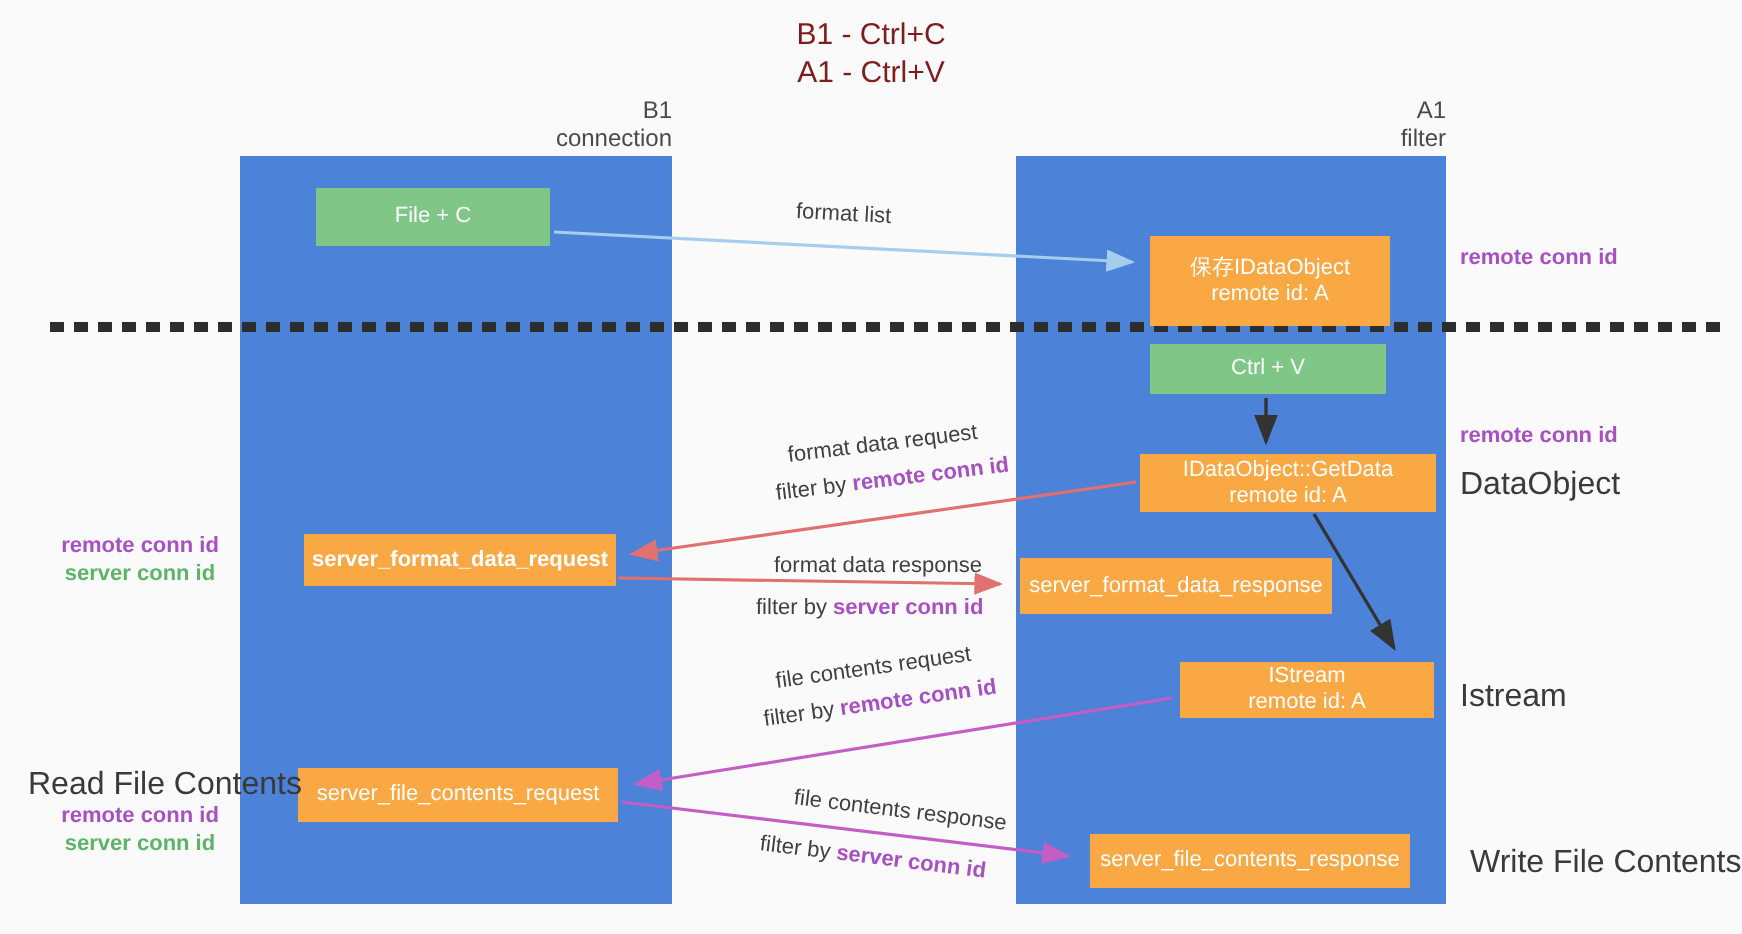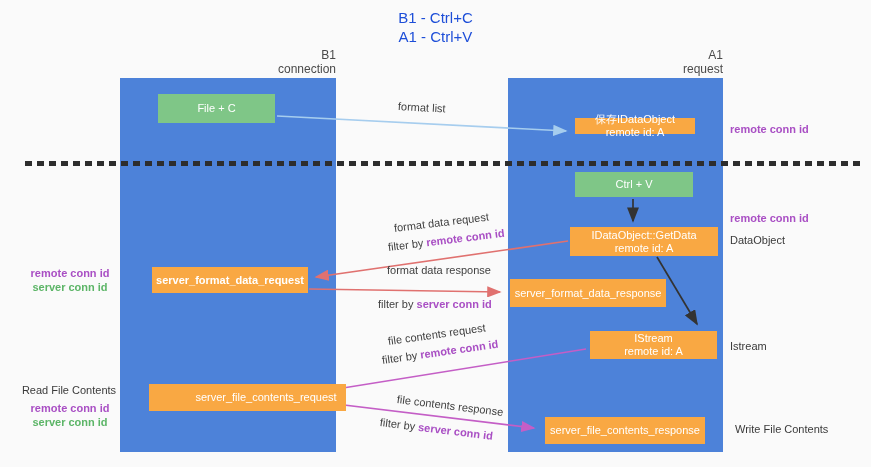--- a/index.html
+++ b/index.html
@@ -9,21 +9,21 @@
   }
   .canvas{
     position:relative;
     width:871px;height:467px;
     background:#fafafa;
     overflow:hidden;
     font-family:"Liberation Sans", sans-serif;
   }
   .title{
     position:absolute;left:0;top:8px;width:871px;
-    text-align:center;color:#1d4ed8;font-size:15px;line-height:19px;
+    text-align:center;color:#7f1d1d;font-size:15px;line-height:19px;
   }
   .col-header{
     position:absolute;text-align:right;color:#4a4a4a;
     font-size:12px;line-height:14px;
   }
   .col-header.left{left:120px;top:48px;width:216px;}
   .col-header.right{left:508px;top:48px;width:215px;}
   .column{
     position:absolute;top:78px;height:374px;background:#4d82d9;
   }
@@ -34,49 +34,49 @@
     background:repeating-linear-gradient(90deg,#2d2d2d 0 7px,rgba(0,0,0,0) 7px 12px);
   }
   .box{
     position:absolute;display:flex;flex-direction:column;
     align-items:center;justify-content:center;
     color:#ffffff;font-size:11px;line-height:13px;text-align:center;
   }
   .box.green{background:#7fc687;}
   .box.orange{background:#f9a843;}
   .b-ctrlc{left:158px;top:94px;width:117px;height:29px;}
-  .b-save{left:575px;top:118px;width:120px;height:16px;}
+  .b-save{left:575px;top:118px;width:120px;height:45px;}
   .b-ctrlv{left:575px;top:172px;width:118px;height:25px;}
   .b-getdata{left:570px;top:227px;width:148px;height:29px;}
   .b-fmtreq{left:152px;top:267px;width:156px;height:26px;font-weight:bold;}
   .b-fmtresp{left:510px;top:279px;width:156px;height:28px;}
   .b-istream{left:590px;top:331px;width:127px;height:28px;}
-  .b-filereq{left:149px;top:384px;width:160px;height:27px;padding-left:37px;}
+  .b-filereq{left:149px;top:384px;width:160px;height:27px;}
   .b-fileresp{left:545px;top:417px;width:160px;height:27px;}
   .arrows{position:absolute;left:0;top:0;}
   .alabel{
     position:absolute;font-size:11px;color:#3f3f3f;white-space:nowrap;
     transform-origin:left center;
   }
   .alabel .flt-id{font-weight:bold;color:#a94fc4;}
   .l-fmtlist{left:398px;top:100px;transform:rotate(3deg);}
   .l-fdreq{left:394px;top:222px;transform:rotate(-7deg);}
   .l-fdreq-f{left:388px;top:241px;transform:rotate(-7deg);}
-  .l-fdresp{left:387px;top:264px;}
+  .l-fdresp{left:387px;top:277px;}
   .l-fdresp-f{left:378px;top:298px;}
   .l-fcreq{left:388px;top:335px;transform:rotate(-8deg);}
   .l-fcreq-f{left:382px;top:354px;transform:rotate(-8deg);}
   .l-fcresp{left:397px;top:393px;transform:rotate(7deg);}
   .l-fcresp-f{left:380px;top:416px;transform:rotate(7deg);}
   .side{
     position:absolute;font-size:11px;white-space:nowrap;
   }
   .side.purple{color:#a94fc4;font-weight:bold;}
   .side.green{color:#5cb567;font-weight:bold;}
-  .side.dark{color:#3a3a3a;font-size:11px;}
+  .side.dark{color:#3a3a3a;font-size:16px;}
   .s-rtop{left:730px;top:123px;}
   .s-rmid{left:730px;top:212px;}
   .s-dobj{left:730px;top:234px;}
   .s-istr{left:730px;top:340px;}
   .s-write{left:735px;top:423px;}
   .s-lrem1{left:24px;top:267px;width:92px;text-align:center;}
   .s-lser1{left:24px;top:281px;width:92px;text-align:center;}
   .s-read{left:14px;top:384px;width:110px;text-align:center;}
   .s-lrem2{left:24px;top:402px;width:92px;text-align:center;}
   .s-lser2{left:24px;top:416px;width:92px;text-align:center;}
@@ -90,21 +90,21 @@
     <div>B1 - Ctrl+C</div>
     <div>A1 - Ctrl+V</div>
   </div>
 
   <div class="col-header left">
     <div>B1</div>
     <div>connection</div>
   </div>
   <div class="col-header right">
     <div>A1</div>
-    <div>request</div>
+    <div>filter</div>
   </div>
 
   <div class="column left"></div>
   <div class="column right"></div>
 
   <svg class="arrows" width="871" height="467" viewBox="0 0 871 467">
     <defs>
       <marker id="m-blue" markerWidth="9" markerHeight="7" refX="8" refY="3.5" orient="auto">
         <path d="M0,0 L9,3.5 L0,7 z" fill="#a6cdee"></path>
       </marker>

